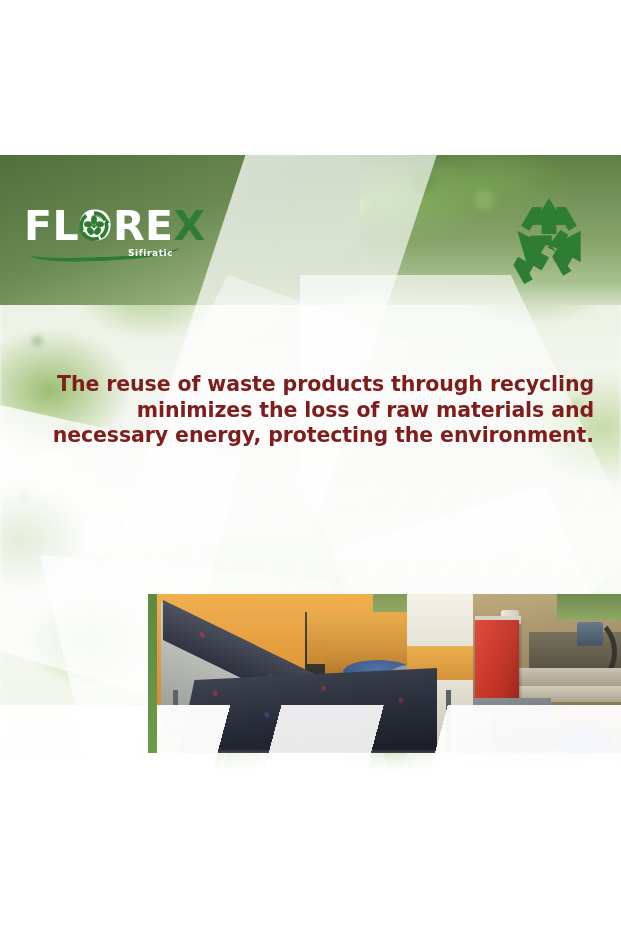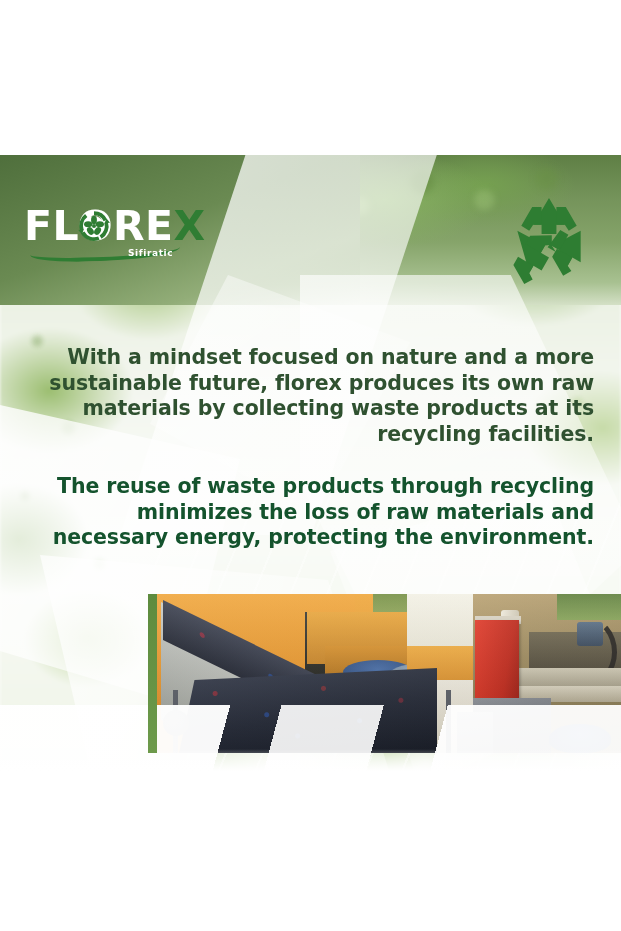--- a/index.html
+++ b/index.html
@@ -159,21 +159,21 @@
   }
   .para{
     font-family:"DejaVu Sans", sans-serif;
     font-weight:bold;
     font-size:20.5px;
     line-height:25.5px;
     letter-spacing:-.1px;
     margin:0;
   }
   .para-1{ color:#2f5130; }
-  .para-2{ color:#14532d; margin-top:27px; }
+  .para-2{ color:#7f1d1d; margin-top:27px; }
 
   
   .photo-wrap{
     position:absolute; left:148px; top:439px; width:473px; height:159px;
     overflow:hidden;
   }
   .photo-strip{
     position:absolute; left:0; top:0; width:9px; height:159px;
     background:linear-gradient(180deg,#5d8b3e,#6d9a4b);
     z-index:4;
@@ -341,21 +341,20 @@
           <path d="M46 51 L41.8 58.4 L26.2 49.4 L30.9 41.2 L52.8 40.6 L52.9 50.2 Z"></path>
 
           <path d="M82 36 L82 68 L73.6 63.2 L68.9 71.4 L55.9 63.9 L60.6 55.7 L53 51.4 Z"></path>
           <path d="M53 51.4 L60.6 55.7 L69.6 40.1 L61.4 35.4 L48.6 52.8 L56.9 57.6 Z"></path>
           <path d="M68.9 71.4 L73.6 63.2 L58 54.2 L53.2 62.4 L64.3 81.7 L72.6 76.9 Z"></path>
         </g>
       </svg>
     </div>
 
     <div class="copy">
-      <p class="para para-1">With a mindset focused on nature and a more sustainable future, florex produces its own raw materials by collecting waste products at its recycling facilities.</p>
       <p class="para para-2">The reuse of waste products through recycling minimizes the loss of raw materials and necessary energy, protecting the environment.</p>
     </div>
 
     <div class="photo-wrap">
       <div class="photo-strip"></div>
       <div class="photo">
         <div class="ph ph-wall-y"></div>
         <div class="ph ph-wall-y2"></div>
         <div class="ph ph-green-top"></div>
         <div class="ph ph-right-bg"></div>

